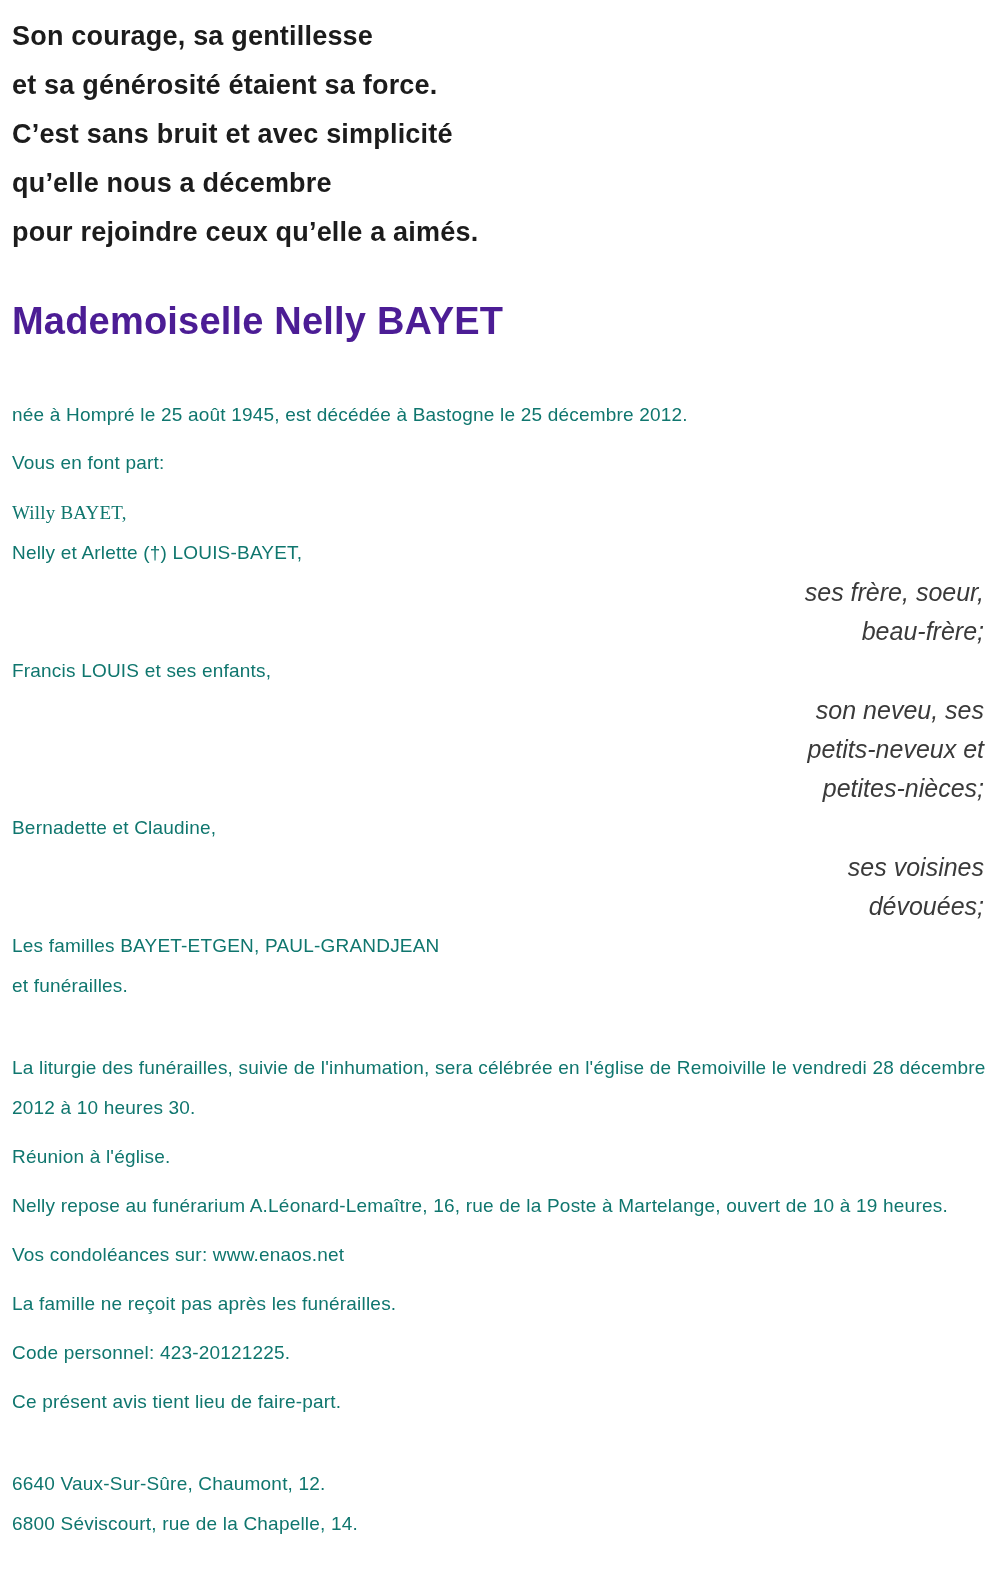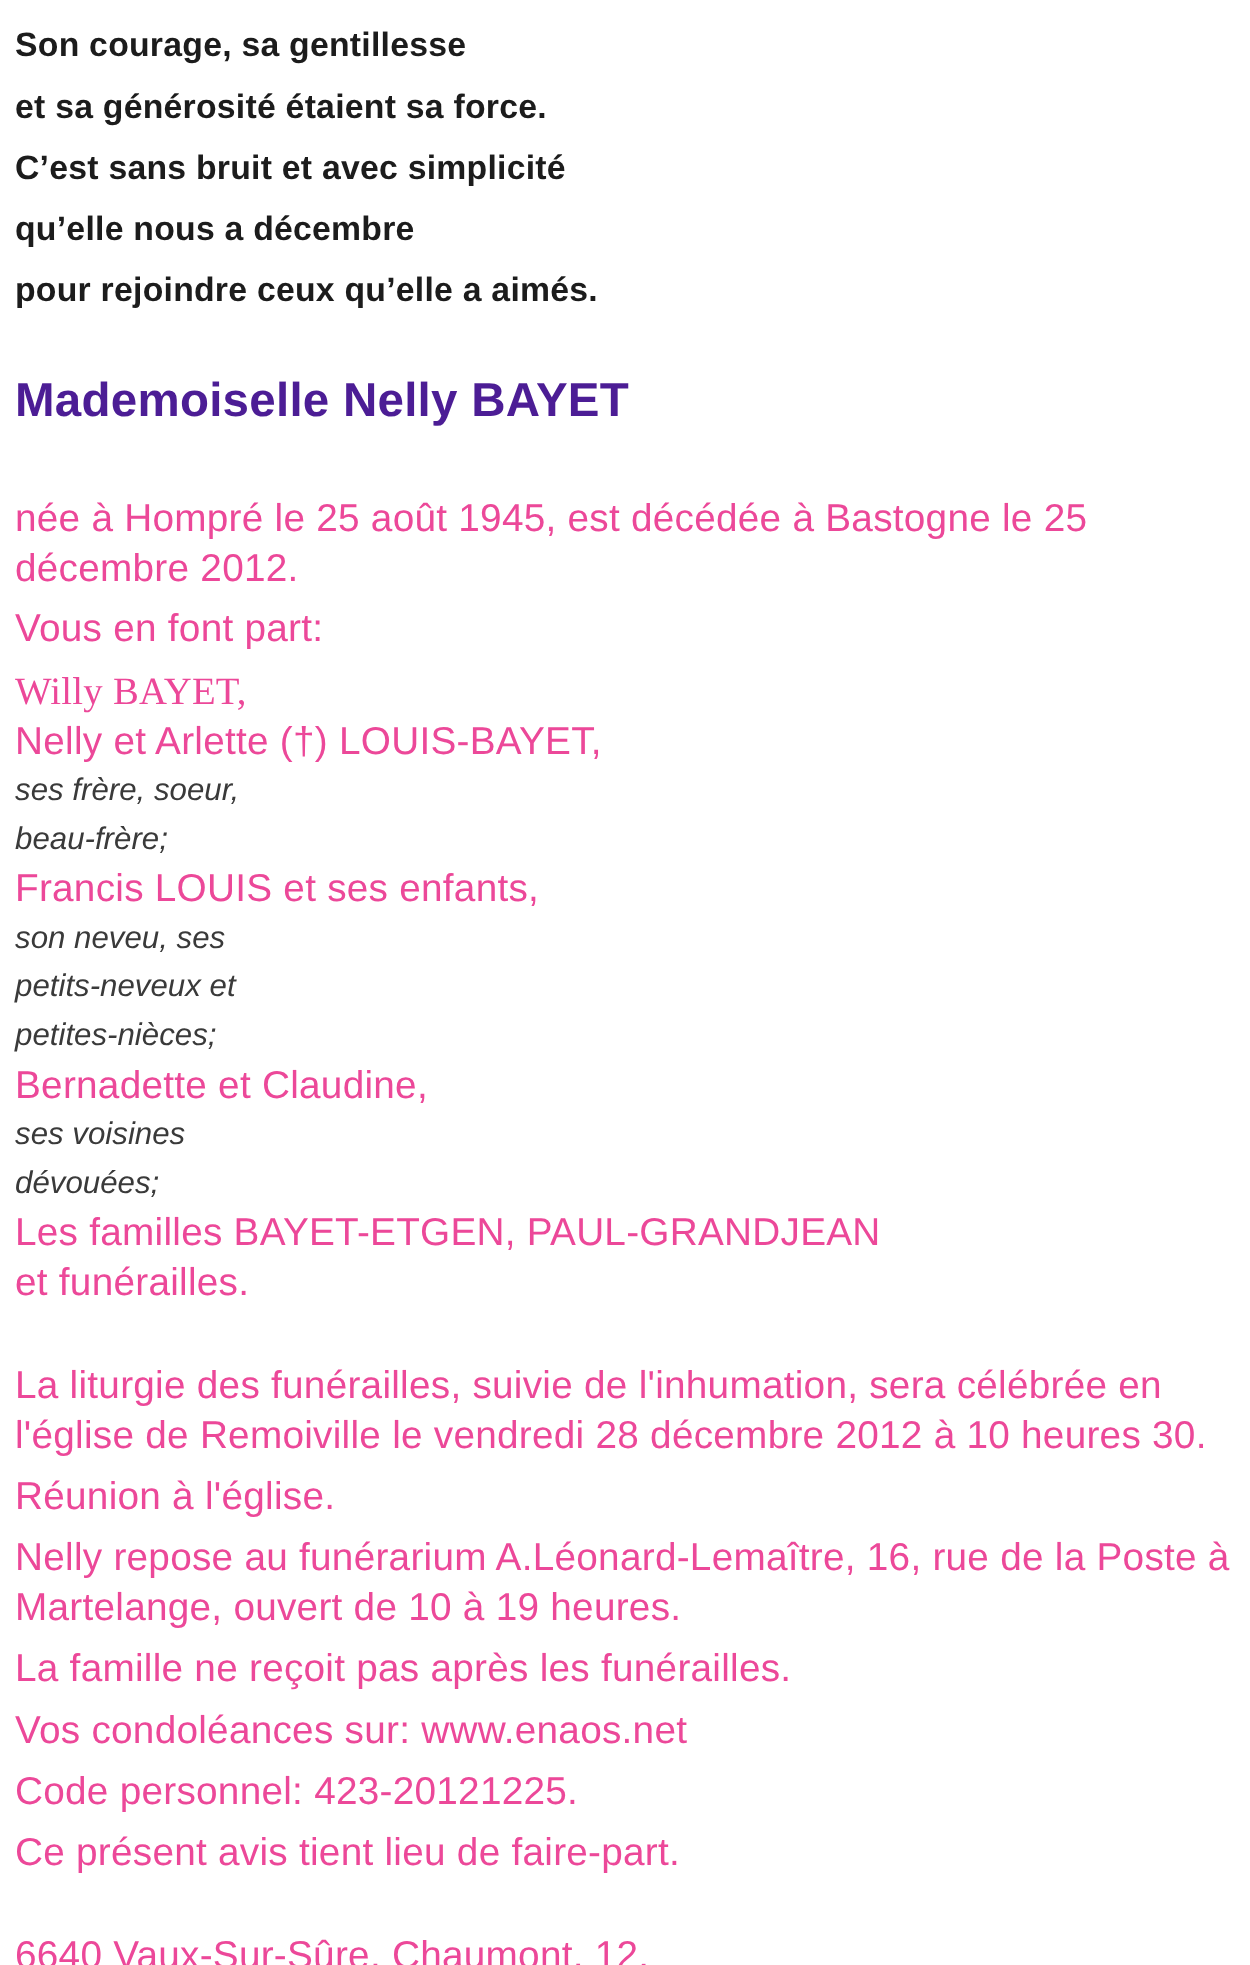--- a/index.html
+++ b/index.html
@@ -30,30 +30,31 @@
   h1.deceased-name {
     margin: 43px 0 0 0;
     font-size: 38px;
     font-weight: 700;
     color: #4c1d95;
     letter-spacing: 0.2px;
   }
   
   .body-par {
     margin: 0;
-    font-size: 31px;
+    font-size: 19px;
     line-height: 40px;
-    color: #ec4899;
+    color: #0f766e;
     letter-spacing: 0.2px;
   }
   .intro { margin-top: 52px; }
   .announce { margin-top: 8px; }
   .name-line { margin-top: 0; }
   .first-name-line { margin-top: 10px; font-family: Liberation Serif, serif; }
   .relation-block {
+    text-align: right;
     font-style: italic;
     padding-right: 2px;
   }
   .relation-block p {
     margin: 0;
     font-size: 25px;
     line-height: 39px;
     color: #3a3a3a;
   }
   .details-start { margin-top: 42px; }
@@ -107,22 +108,22 @@
   </div>
 
   <div>
     <p class="body-par name-line">Les familles BAYET-ETGEN, PAUL-GRANDJEAN</p>
     <p class="body-par name-line">et funérailles.</p>
   </div>
 
   <p class="body-par details-start">La liturgie des funérailles, suivie de l'inhumation, sera célébrée en l'église de Remoiville le vendredi 28 décembre 2012 à 10 heures 30.</p>
   <p class="body-par detail-gap">Réunion à l'église.</p>
   <p class="body-par detail-gap">Nelly repose au funérarium A.Léonard-Lemaître, 16, rue de la Poste à Martelange, ouvert de 10 à 19 heures.</p>
+  <p class="body-par detail-gap">Vos condoléances sur: www.enaos.net</p>
   <p class="body-par detail-gap">La famille ne reçoit pas après les funérailles.</p>
-  <p class="body-par detail-gap">Vos condoléances sur: www.enaos.net</p>
   <p class="body-par detail-gap">Code personnel: 423-20121225.</p>
   <p class="body-par detail-gap">Ce présent avis tient lieu de faire-part.</p>
 
   <div class="addresses">
     <p class="body-par">6640 Vaux-Sur-Sûre, Chaumont, 12.</p>
     <p class="body-par">6800 Séviscourt, rue de la Chapelle, 14.</p>
   </div>
 
 </div>
 

